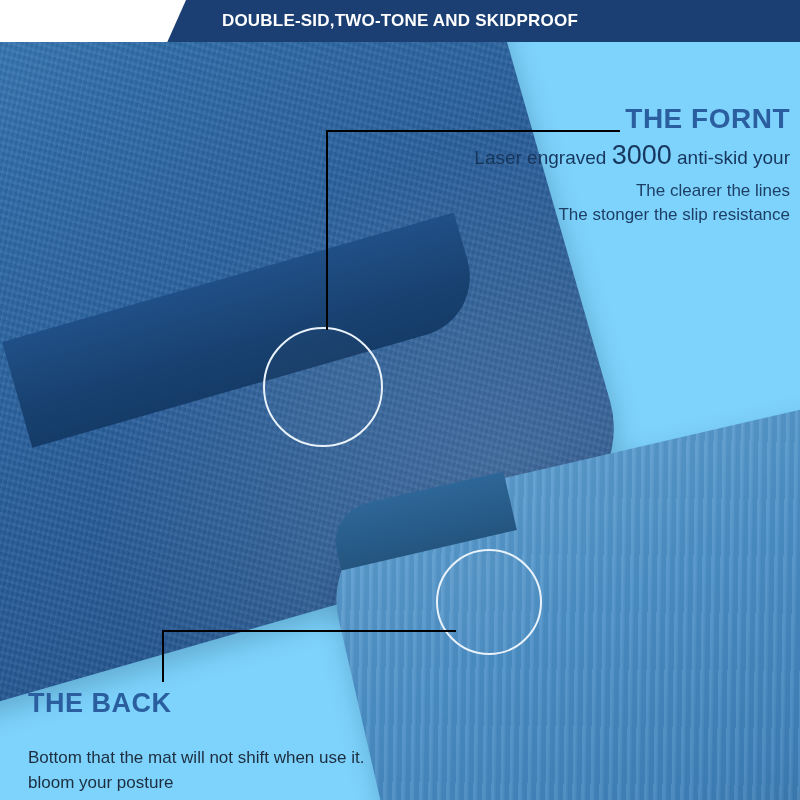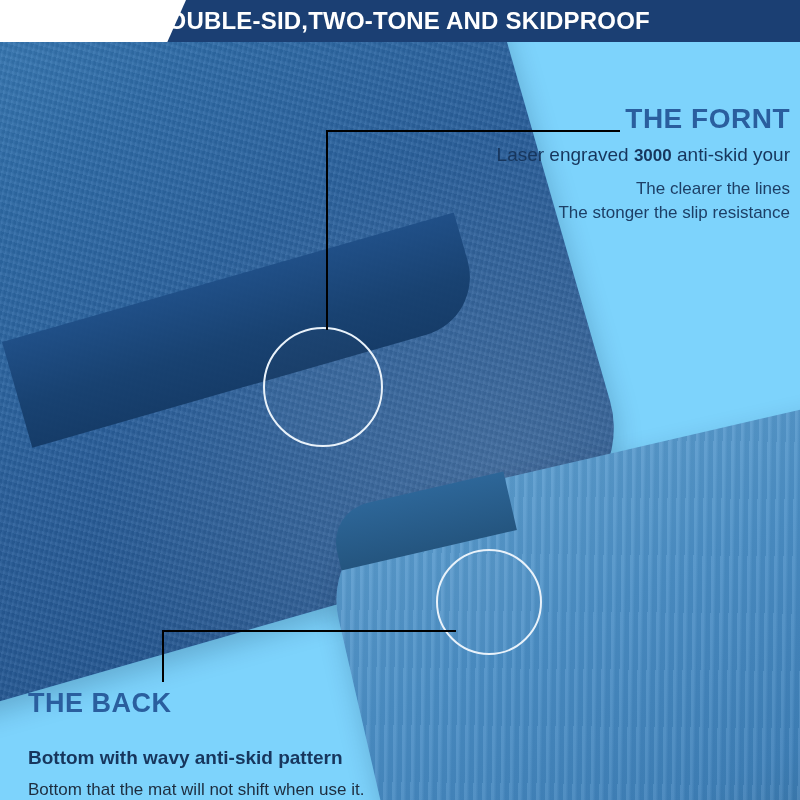--- a/index.html
+++ b/index.html
@@ -41,21 +41,21 @@
   .banner-title {
     position: absolute;
     left: 0;
     top: 0;
     width: 800px;
     height: 42px;
     line-height: 42px;
     text-align: center;
     color: #ffffff;
     font-weight: bold;
-    font-size: 24px;
+    font-size: 17px;
     letter-spacing: 0.2px;
     white-space: nowrap;
     font-family: "Liberation Sans", sans-serif;
   }
 
   
   .photo {
     position: absolute;
     left: 0;
     top: 42px;
@@ -183,22 +183,22 @@
     line-height: 34px;
     margin: 0 0 6px 0;
   }
   .front-line1 {
     color: #17365d;
     font-size: 19px;
     line-height: 26px;
     margin: 0 0 8px 0;
   }
   .front-line1 .big {
-    font-size: 17px;
-    font-weight: bold;
+    font-size: 27px;
+    font-weight: normal;
   }
   .front-sub {
     color: #1d3f66;
     font-size: 17px;
     line-height: 24px;
     margin: 0;
   }
 
   .back-text {
     position: absolute;
@@ -259,19 +259,18 @@
 
     <div class="front-text">
       <p class="front-title">THE FORNT</p>
       <p class="front-line1"><span>Laser engraved </span><span class="big">3000</span><span> anti-skid your</span></p>
       <p class="front-sub">The clearer the lines</p>
       <p class="front-sub">The stonger the slip resistance</p>
     </div>
 
     <div class="back-text">
       <p class="back-title">THE BACK</p>
-      <p class="back-line1">Bottom with wavy anti-skid pattern</p>
       <p class="back-sub">Bottom that the mat will not shift when use it.</p>
       <p class="back-sub">bloom your posture</p>
     </div>
 
   </div>
 </div>
 
 </body></html>

